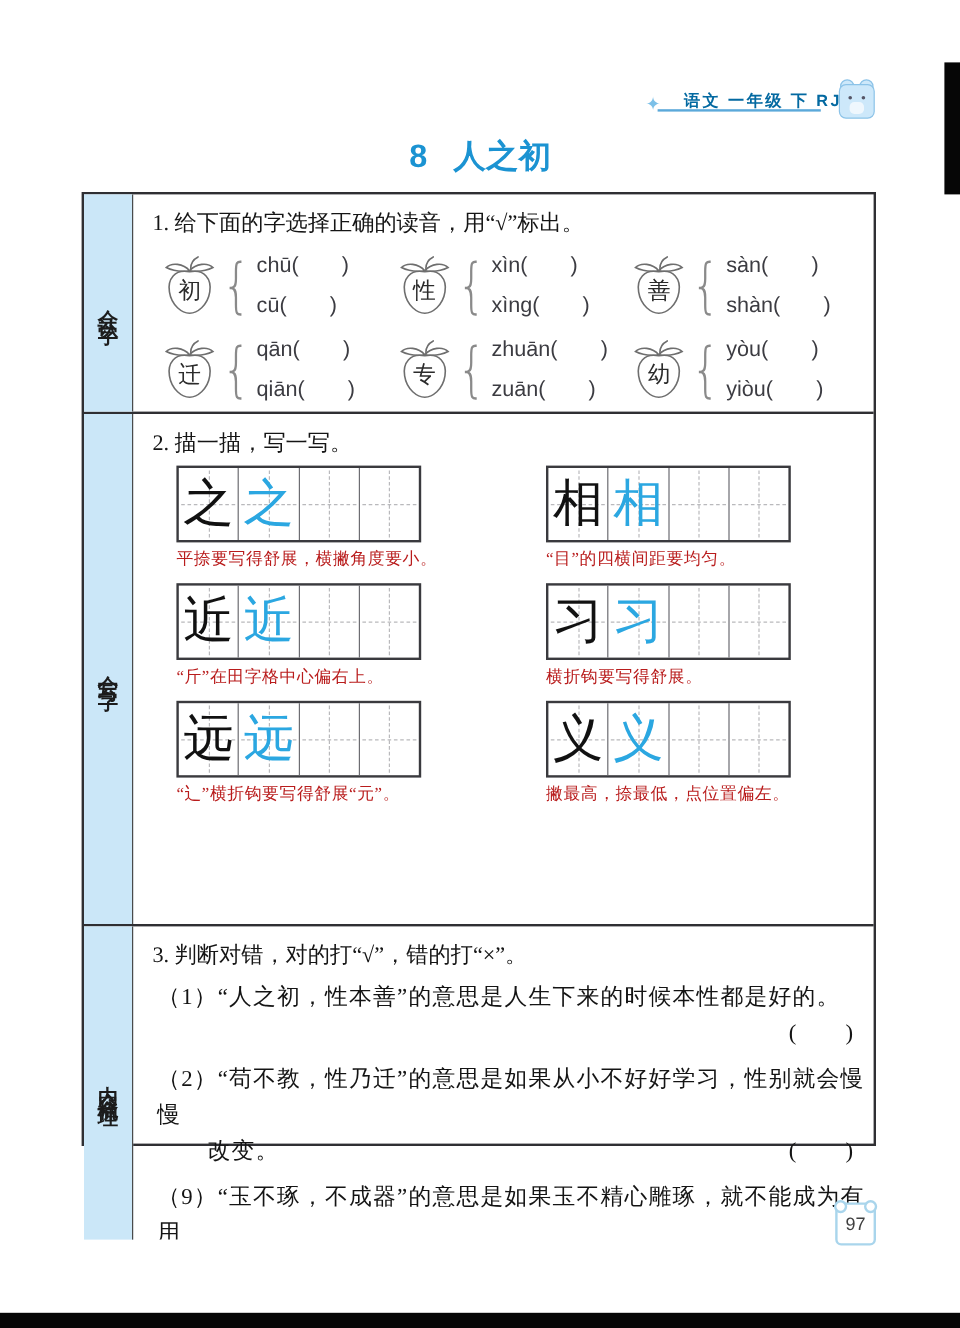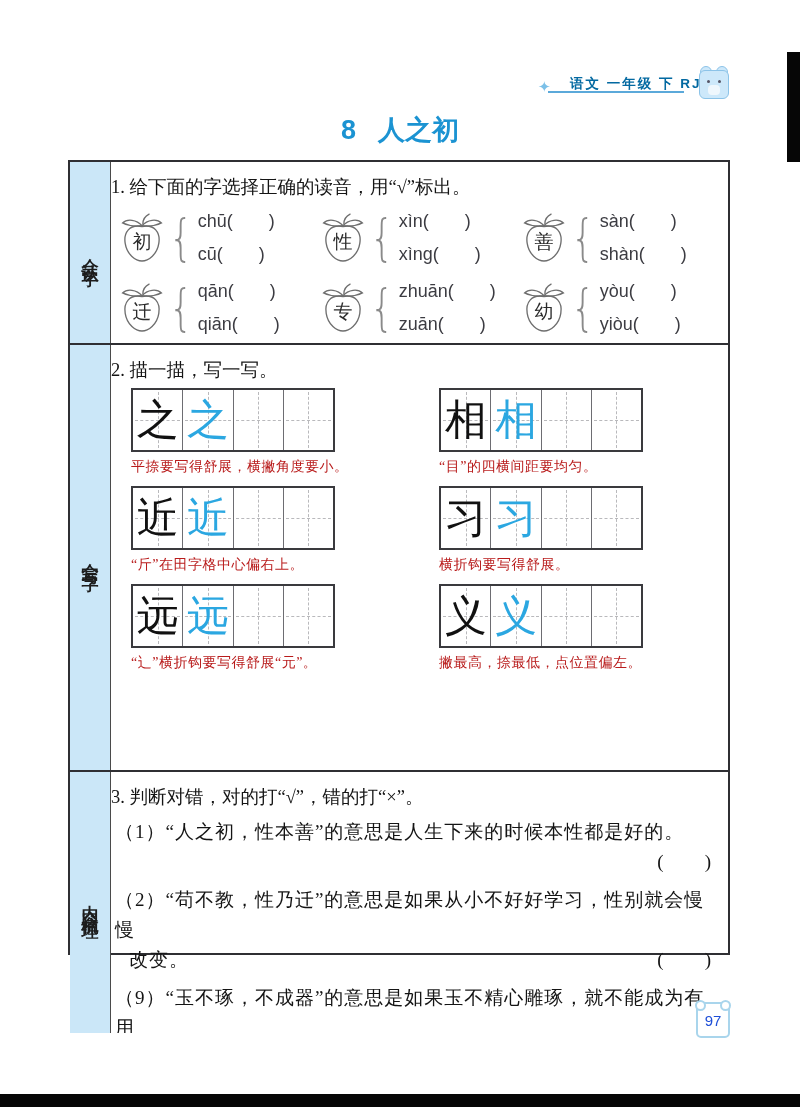--- a/index.html
+++ b/index.html
@@ -28,21 +28,21 @@
   
   .box{position:absolute;left:68px;top:160px;width:662px;height:795px;border:2px solid #2f2f33;box-sizing:border-box;background:#fff}
   .sect{display:flex;box-sizing:border-box}
   .sect1{height:183px;border-bottom:2px solid #2f2f33}
   .sect2{height:427px;border-bottom:2px solid #2f2f33}
   .sect3{height:261px}
   .side{width:40px;flex:0 0 40px;background:#cbe7f8;border-right:1px solid #4a4a4a;
         display:flex;align-items:center;justify-content:center}
   .side span{writing-mode:vertical-rl;text-orientation:upright;letter-spacing:6px;
              font-family:"Liberation Sans","DejaVu Sans",sans-serif;font-weight:700;font-size:17px;color:#1c1c1c}
-  .content{flex:1;padding:14px 6px 0 0;box-sizing:border-box;overflow:hidden}
+  .content{flex:1;padding:14px 6px 0 16px;box-sizing:border-box;overflow:hidden}
   .prompt{font-size:18.5px;line-height:23px;color:#151515;margin-bottom:4px}
 
   
   .pinyin-row{display:flex;height:70px;align-items:center;margin-left:8px}
   .pinyin-group{width:203px;display:flex;align-items:center}
   .berry{position:relative;width:46px;height:52px;flex:0 0 46px}
   .berry svg{position:absolute;left:0;top:0}
   .berry .hz{position:absolute;left:0;top:17px;width:46px;text-align:center;font-size:19px;color:#2b2b2b}
   .brace{font-family:"DejaVu Sans",sans-serif;font-size:50px;font-weight:200;color:#8a8a8a;
          transform:scaleX(.75);line-height:60px;margin:0 1px 0 0}
@@ -60,28 +60,28 @@
   .cell::after{content:"";position:absolute;top:50%;left:2px;right:2px;border-top:1px dashed #b9b9bc}
   .cell .ch{position:relative;z-index:1;font-size:42px;line-height:60px}
   .ch.black{color:#111}
   .ch.blue{color:#2ba7e1}
   .tip{margin-top:6px;font-size:14px;line-height:18px;color:#b91c1c;letter-spacing:.5px}
 
   
   .question{margin-top:8px}
   .q-line1{font-size:19px;line-height:30px;letter-spacing:1px;color:#141414;margin-left:4px}
   .q-line2{display:flex;justify-content:space-between;font-size:19px;line-height:30px;letter-spacing:1px;color:#141414}
-  .q-line2 .cont{margin-left:18px}
+  .q-line2 .cont{margin-left:46px}
   .q-line2 .blank{margin-right:10px;color:#141414}
 
   
   .page-badge{position:absolute;left:696px;top:1002px;width:34px;height:36px;
               border:2px solid #a9d5ec;border-radius:5px;background:#fff;box-sizing:border-box;
               display:flex;align-items:center;justify-content:center;
-              font-family:"Liberation Sans","DejaVu Sans",sans-serif;font-size:15px;color:#1d4ed8}
+              font-family:"Liberation Sans","DejaVu Sans",sans-serif;font-size:15px;color:#404040}
   .page-badge::before,.page-badge::after{content:"";position:absolute;top:-4px;width:7px;height:7px;
               border:2px solid #a9d5ec;border-radius:50%;background:#fff}
   .page-badge::before{left:-3px}.page-badge::after{right:-3px}
   .scan-bottom{position:absolute;left:0;bottom:0;width:800px;height:13px;background:#060606}
   .scan-right{position:absolute;left:787px;top:52px;width:13px;height:110px;background:#060606}
 </style>
 </head>
 <body>
 
 <span class="sparkle">✦</span>

